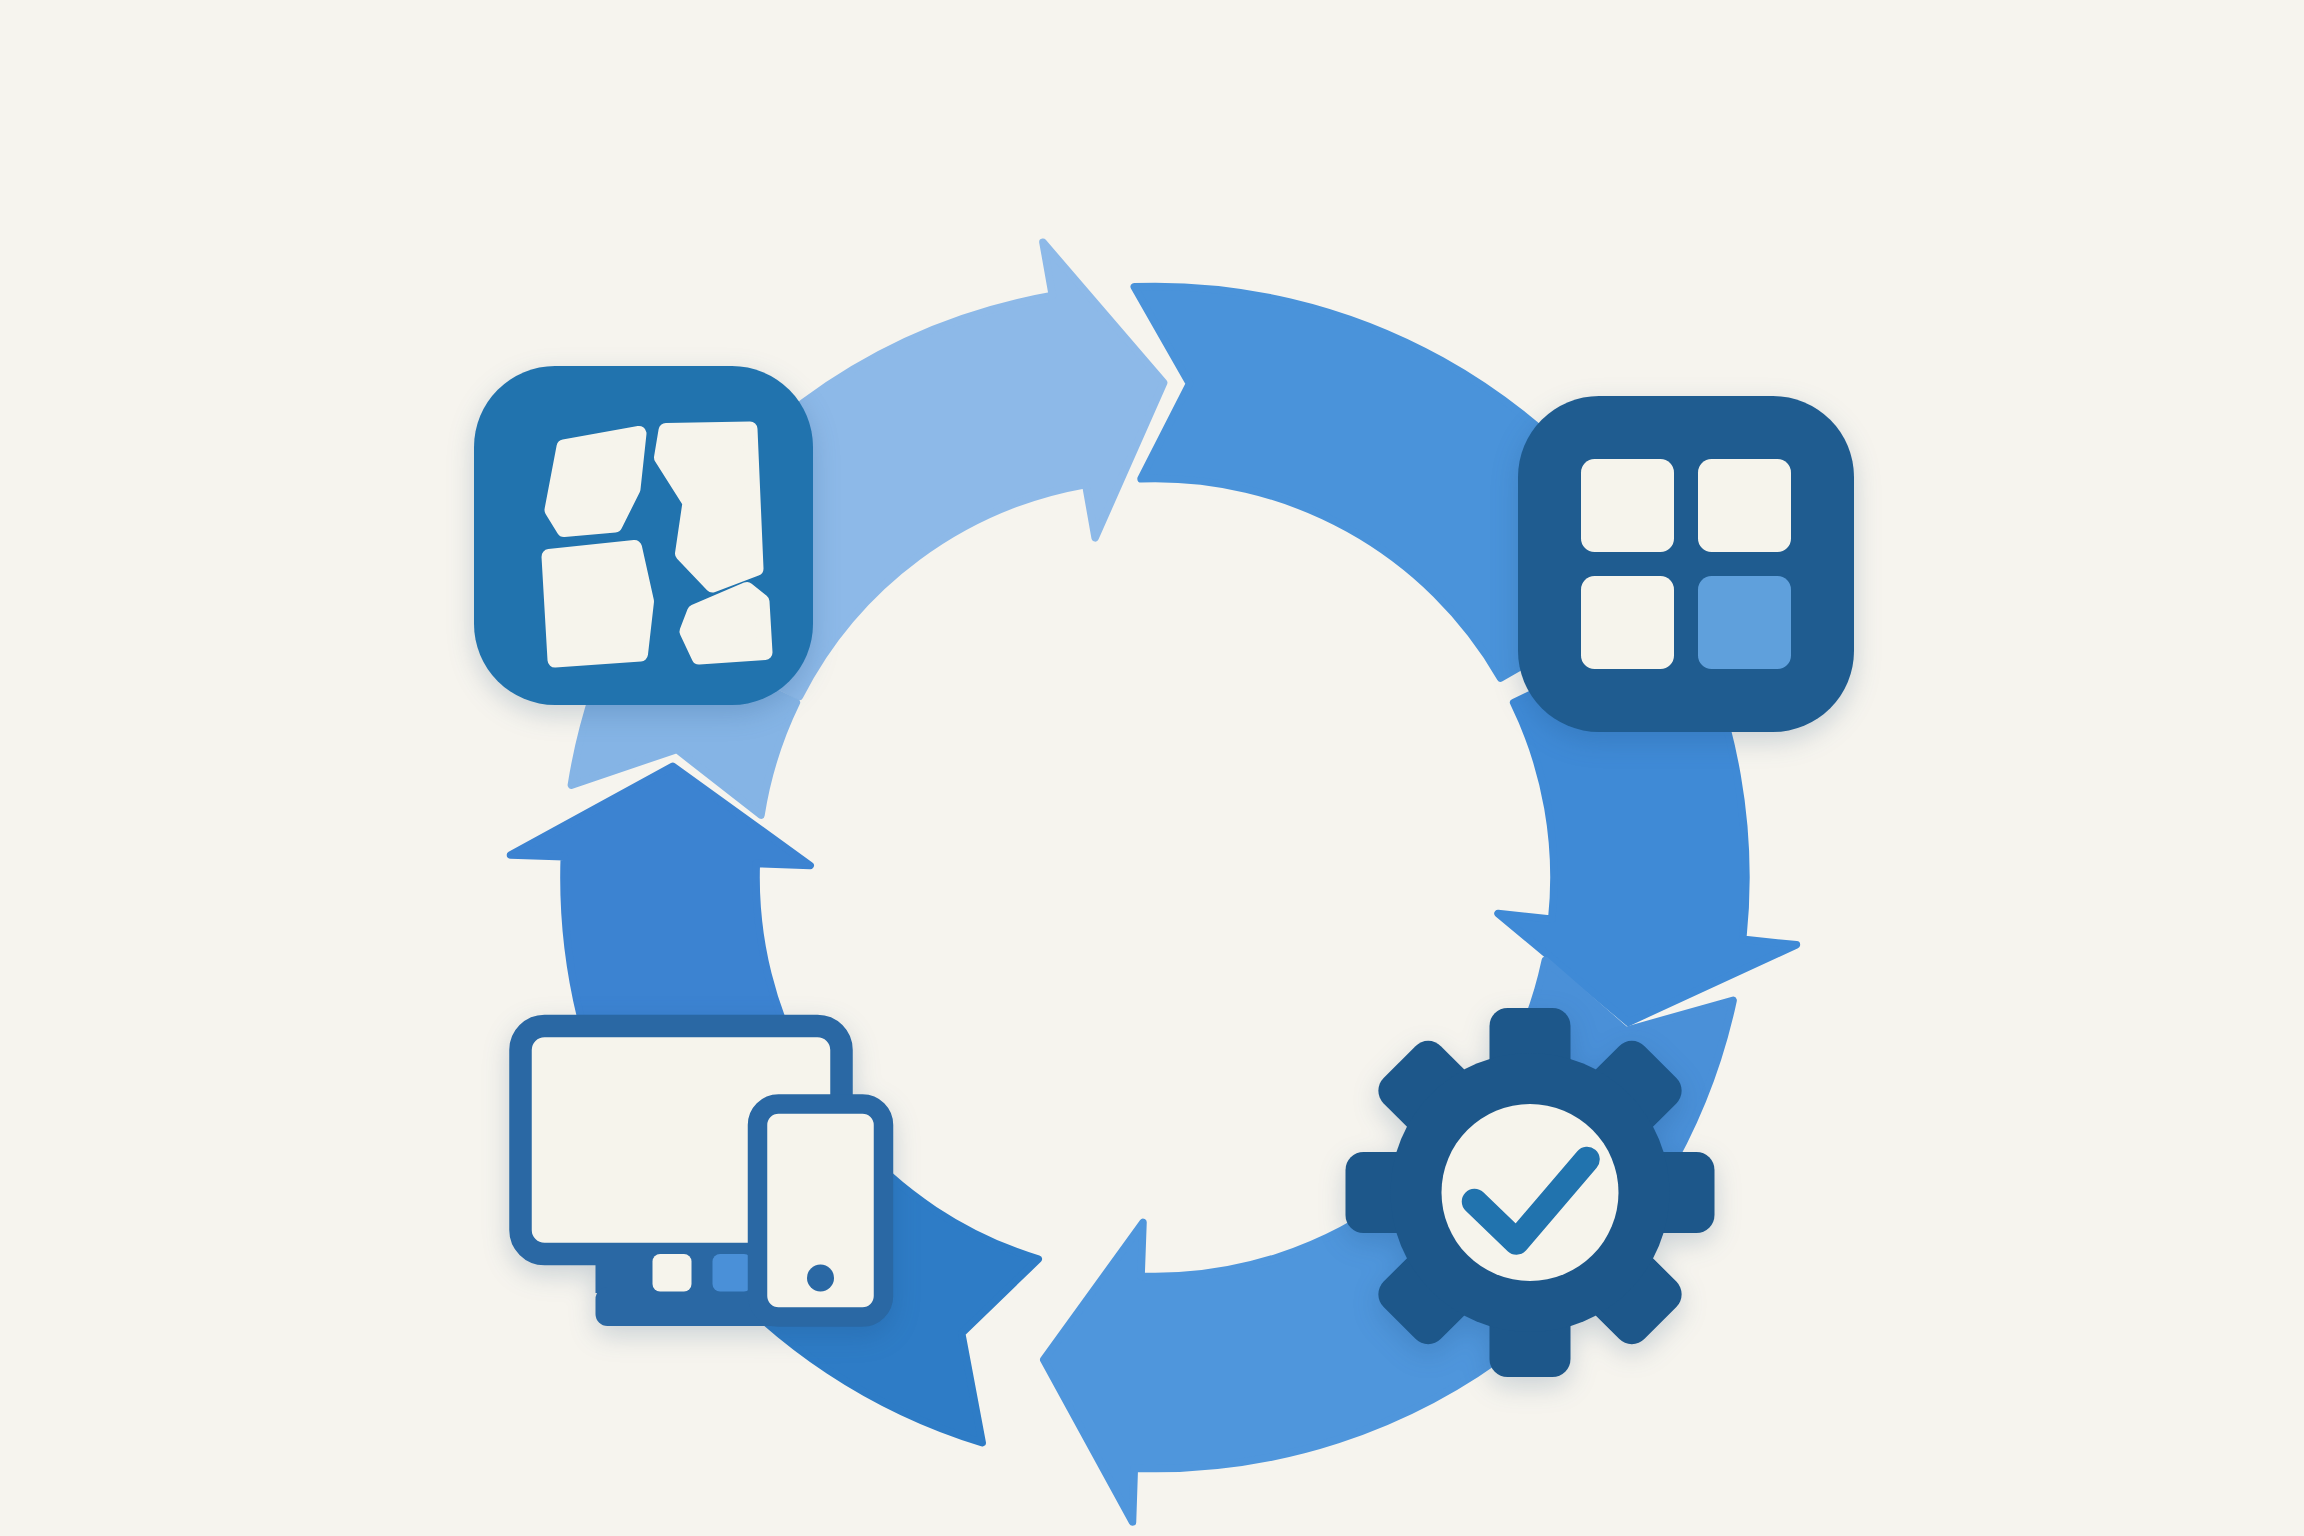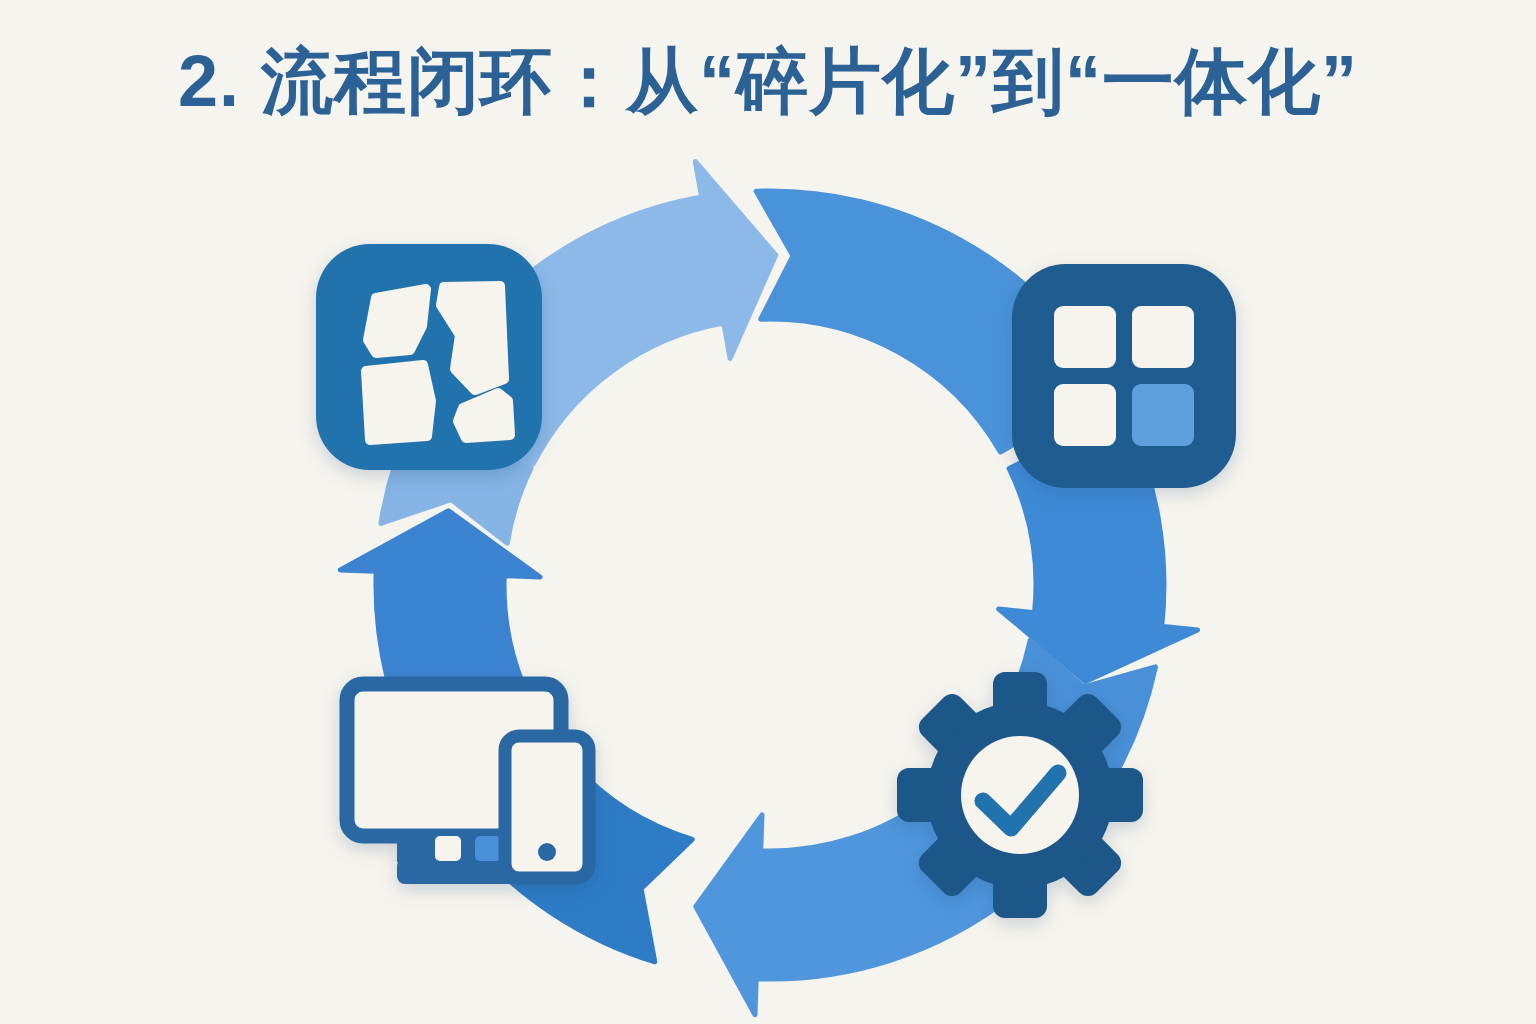--- a/index.html
+++ b/index.html
@@ -30,21 +30,20 @@
   #icon-cracked{left:312px;top:240px;width:234px;height:234px;}
   #icon-grid{left:1008px;top:260px;width:232px;height:232px;}
   #icon-gear{left:895px;top:670px;width:250px;height:250px;}
   #icon-devices{left:335px;top:672px;width:262px;height:218px;}
 </style>
 </head>
 <body>
 
 <div class="canvas" style="--bg: #f6f4ee; --title: #2b6194; --cream: #f6f4ec; --icon-primary: #2173ae; --icon-dark: #1f5c90; --gear: #1d578a; --device: #2a68a4; --grid-hl: #5fa0dc; --arrow-medium: #4a90d8;">
 
-  <h1 class="page-title">2. 流程闭环：从“碎片化”到“一体化”</h1>
 
   <svg id="cycle-arrows" class="flow-svg" viewBox="0 0 1536 1024">
       <path d="M418.9,406.1 A394 394 0 0 1 701.6,197.0 L695.3,161.5 L775.8,255.1 L730.1,358.5 L723.8,323.0 A266 266 0 0 0 533.0,464.2 Z" fill="#8db9e8" stroke="#8db9e8" stroke-width="5" stroke-linejoin="round"></path>
       <path d="M756.2,191.2 A394 394 0 0 1 1111.2,388.0 L1000.4,452.0 A266 266 0 0 0 760.7,319.2 L793.0,255.8 Z" fill="#4a93da" stroke="#4a93da" stroke-width="5" stroke-linejoin="round"></path>
       <path d="M1124.1,412.3 A394 394 0 0 1 1161.8,626.2 L1197.6,629.9 L1085.6,681.5 L998.7,609.0 L1034.5,612.8 A266 266 0 0 0 1009.1,468.4 Z" fill="#3f8ad6" stroke="#3f8ad6" stroke-width="5" stroke-linejoin="round"></path>
       <path d="M1155.4,666.9 A394 394 0 0 1 1023.3,886.8 L941.0,788.8 A266 266 0 0 0 1030.2,640.3 L1083.8,687.0 Z" fill="#4a90d8" stroke="#4a90d8" stroke-width="5" stroke-linejoin="round"></path>
       <path d="M1012.6,895.5 A394 394 0 0 1 756.2,978.8 L755.0,1014.7 L695.8,906.5 L762.0,814.9 L760.7,850.8 A266 266 0 0 0 933.8,794.6 Z" fill="#4f96dc" stroke="#4f96dc" stroke-width="5" stroke-linejoin="round"></path>
       <path d="M654.8,961.8 A394 394 0 0 1 468.2,838.3 L566.2,756.0 A266 266 0 0 0 692.2,839.4 L641.1,888.8 Z" fill="#2e7cc6" stroke="#2e7cc6" stroke-width="5" stroke-linejoin="round"></path>
       <path d="M428.8,782.0 A394 394 0 0 1 376.2,571.2 L340.3,570.0 L448.5,510.8 L540.1,577.0 L504.2,575.7 A266 266 0 0 0 539.6,718.0 Z" fill="#3c83d1" stroke="#3c83d1" stroke-width="5" stroke-linejoin="round"></path>
       <path d="M380.9,523.4 A394 394 0 0 1 415.9,412.3 L530.9,468.4 A266 266 0 0 0 507.3,543.4 L451.2,499.6 Z" fill="#85b4e5" stroke="#85b4e5" stroke-width="5" stroke-linejoin="round"></path>

